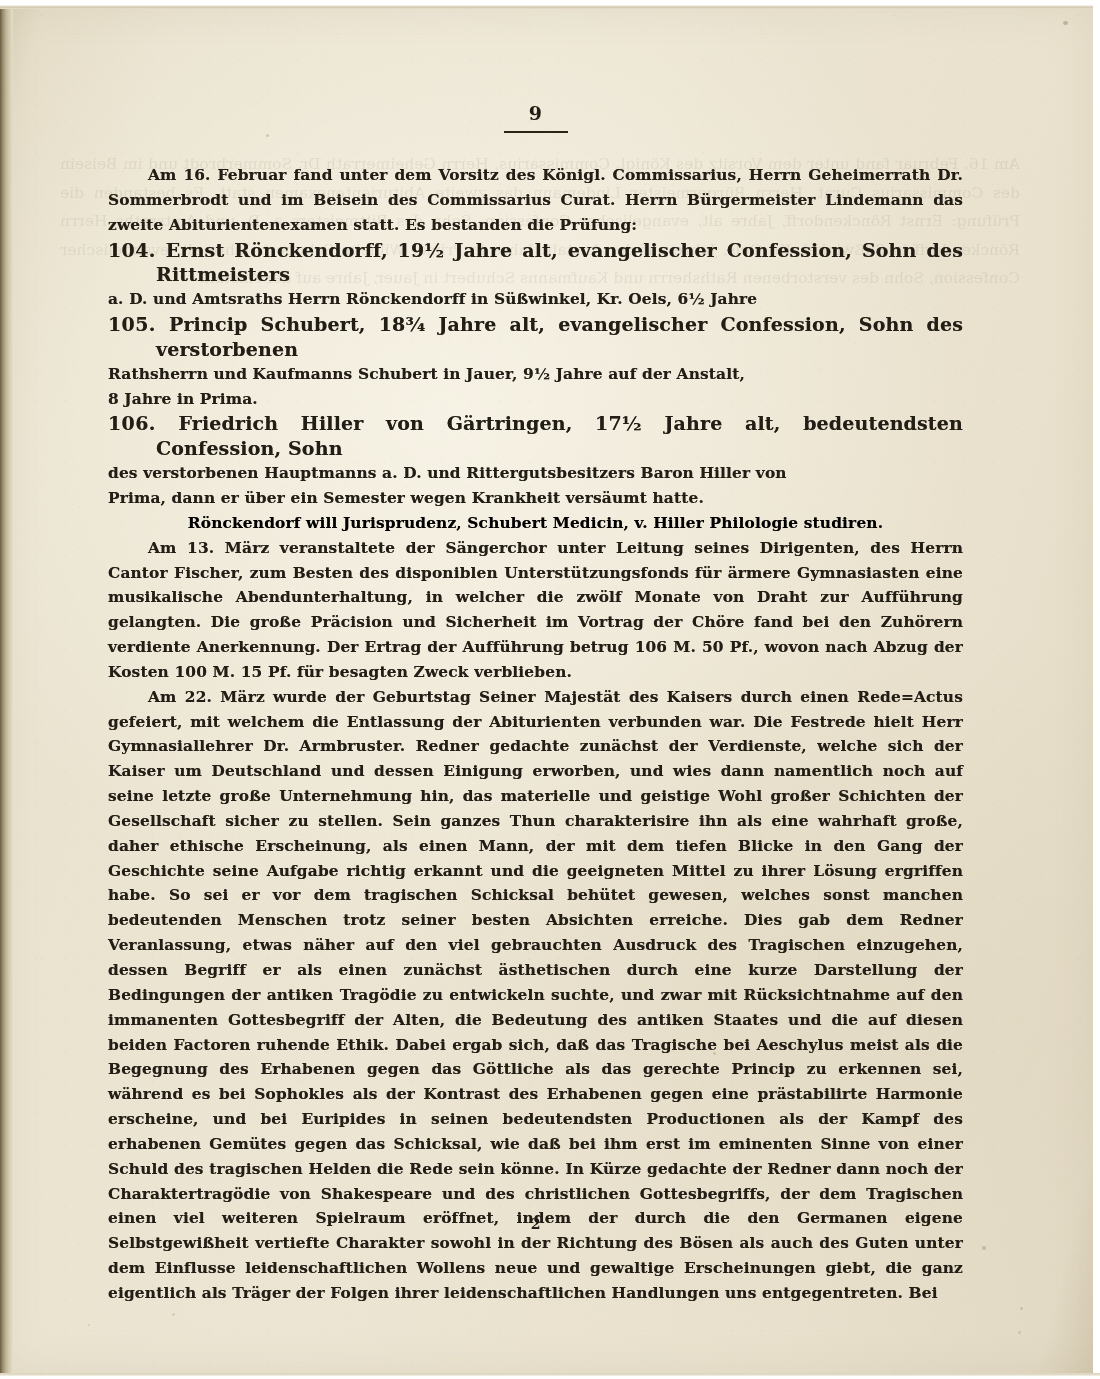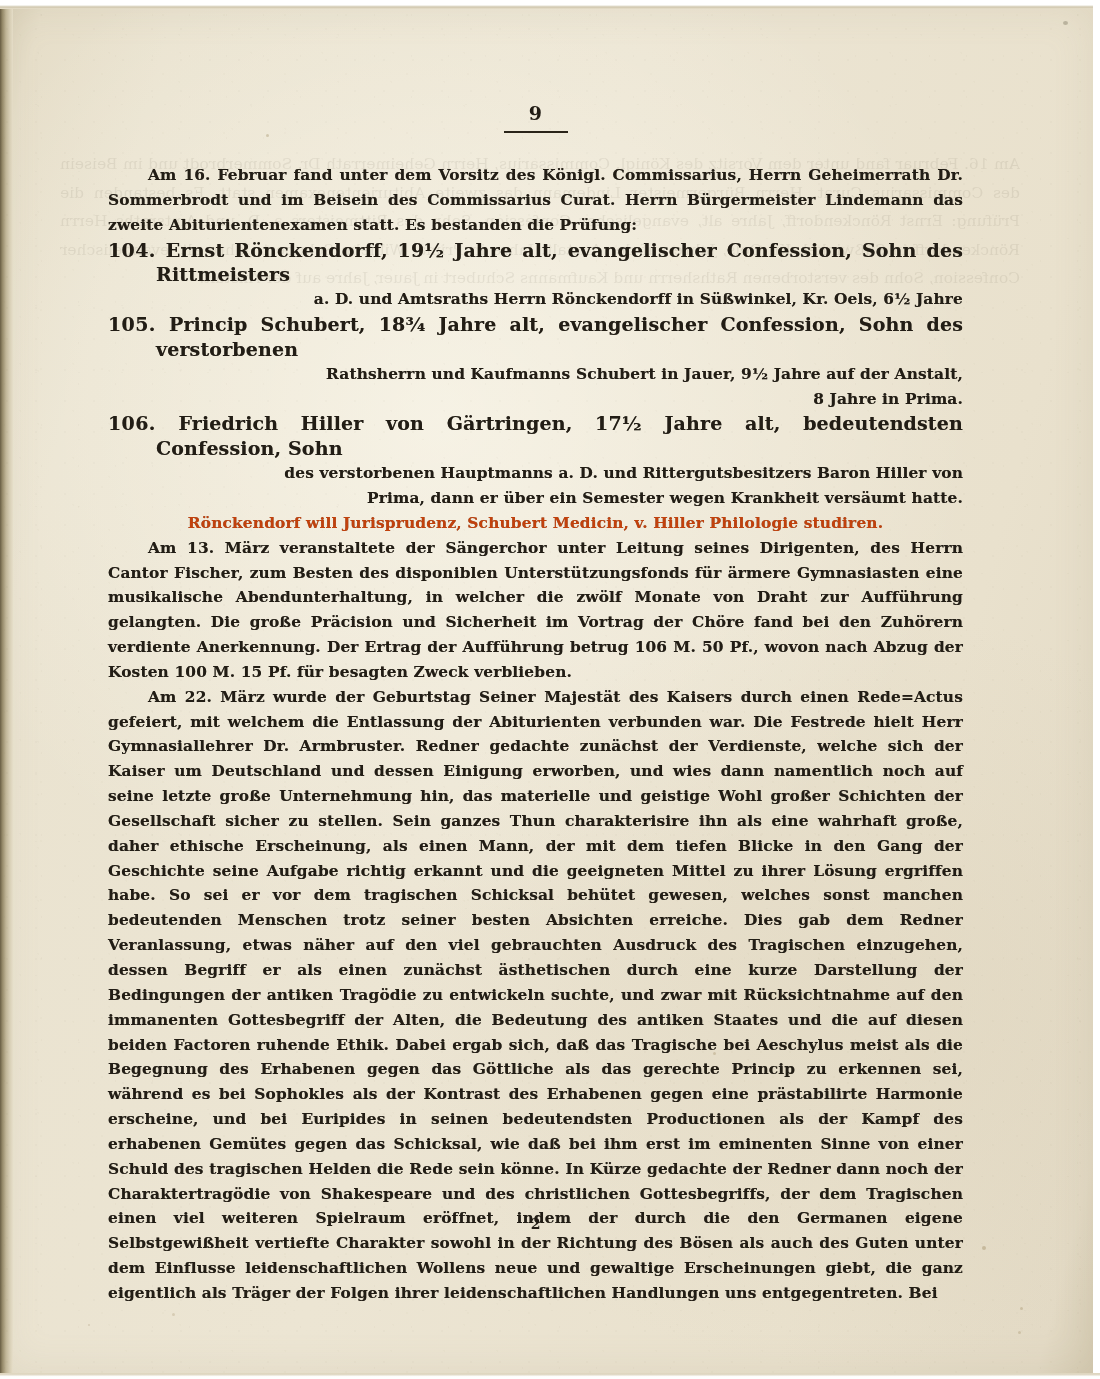--- a/index.html
+++ b/index.html
@@ -171,27 +171,27 @@
   .entry .num { letter-spacing: 0.4px; }
   .entry-cont {
     font-family: "DejaVu Serif", "Liberation Serif", serif;
     font-size: 15.4px;
     line-height: 24.85px;
     color: #221d15;
     font-weight: 600;
     letter-spacing: 0.15px;
     text-shadow: 0 0 0.35px rgba(34,29,21,0.55);
     margin: 0;
-    text-align: right;
+    text-align: left;
   }
   .studienline {
     font-family: "DejaVu Serif", "Liberation Serif", serif;
     font-size: 15.4px;
     line-height: 24.85px;
-    color: #c2410c;
+    color: #000000;
     font-weight: 600;
     letter-spacing: 0.15px;
     text-shadow: 0 0 0.35px rgba(34,29,21,0.55);
     margin: 0;
     text-align: center;
   }
 
   #signature {
     position: absolute;
     left: 108px;

